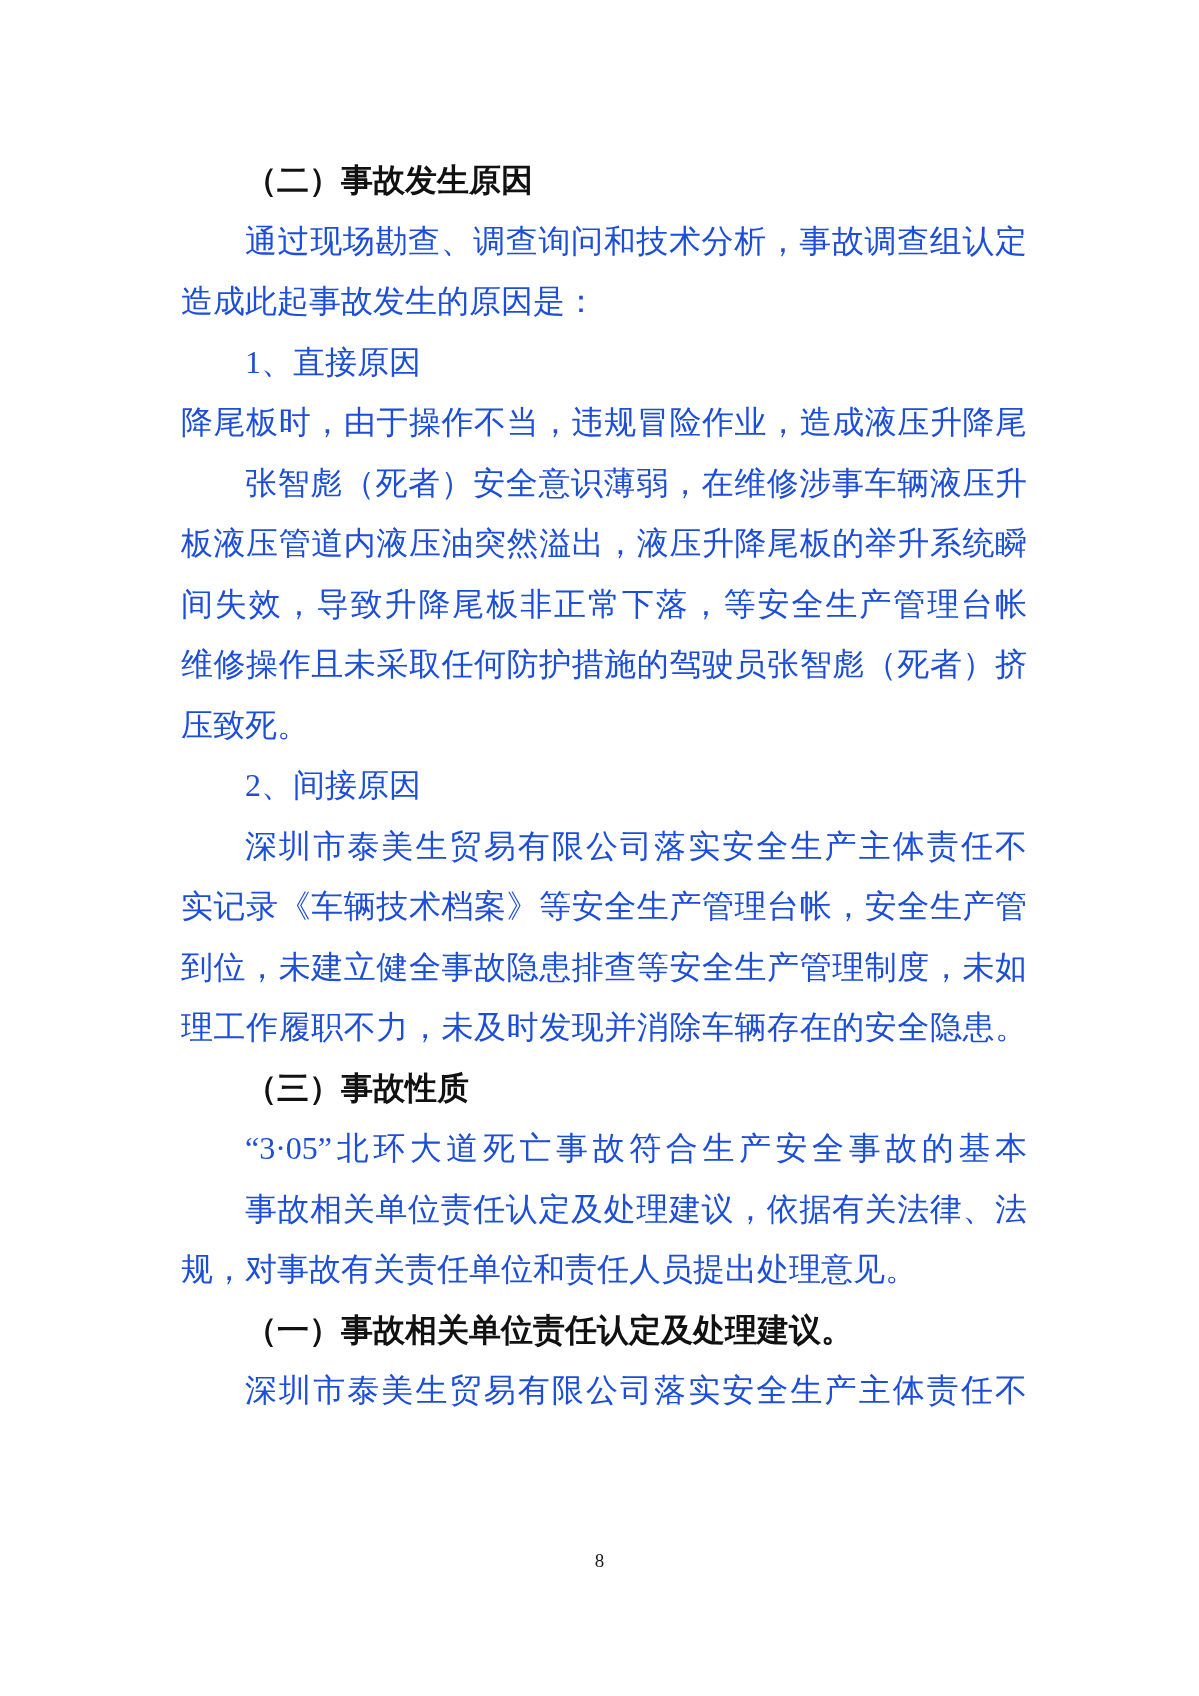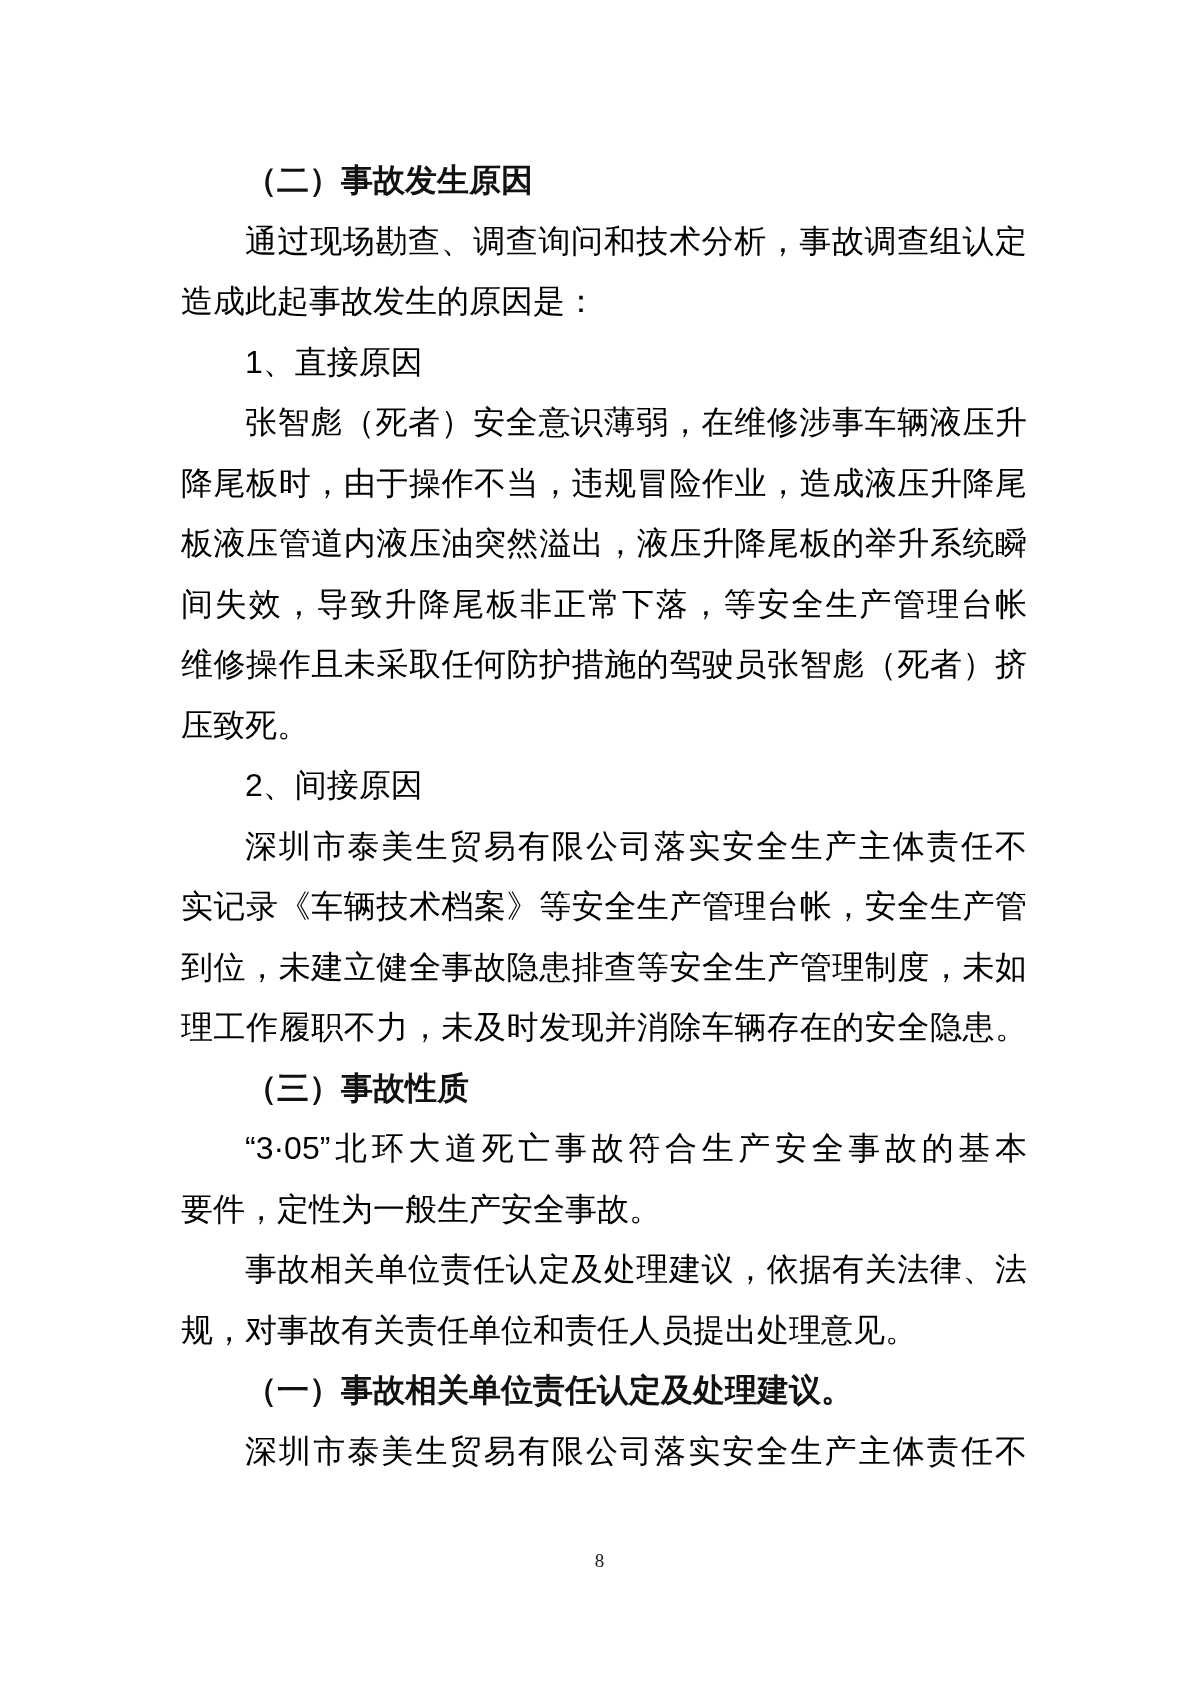--- a/index.html
+++ b/index.html
@@ -15,25 +15,25 @@
     color: #1a1a1a;
     overflow: hidden;
   }
   .doc-body {
     position: absolute;
     left: 181px;
     top: 150px;
     width: 846px;
   }
   .line {
-    font-family: Liberation Sans, sans-serif;
+    font-family: Liberation Serif, serif;
     font-size: 32px;
     height: 60.5px;
     line-height: 60.5px;
-    color: #000000;
+    color: #1d4ed8;
     text-align: left;
   }
   .line.heading {
     font-family: "Liberation Sans", "DejaVu Sans", sans-serif;
     font-weight: bold;
     color: #111111;
   }
   .line.indent {
     text-indent: 2em;
   }
@@ -55,33 +55,32 @@
 </style>
 </head>
 <body>
 
 <div class="page">
   <div class="doc-body">
       <div class="line heading indent">（二）事故发生原因</div>
       <div class="line indent fill">通过现场勘查、调查询问和技术分析，事故调查组认定</div>
       <div class="line">造成此起事故发生的原因是：</div>
       <div class="line indent">1、直接原因</div>
+      <div class="line fill">降尾板时，由于操作不当，违规冒险作业，造成液压升降尾</div>
       <div class="line indent fill">张智彪（死者）安全意识薄弱，在维修涉事车辆液压升</div>
-      <div class="line fill">降尾板时，由于操作不当，违规冒险作业，造成液压升降尾</div>
       <div class="line fill">板液压管道内液压油突然溢出，液压升降尾板的举升系统瞬</div>
       <div class="line fill">间失效，导致升降尾板非正常下落，等安全生产管理台帐</div>
       <div class="line fill">维修操作且未采取任何防护措施的驾驶员张智彪（死者）挤</div>
       <div class="line">压致死。</div>
       <div class="line indent">2、间接原因</div>
       <div class="line indent fill">深圳市泰美生贸易有限公司落实安全生产主体责任不</div>
       <div class="line fill">实记录《车辆技术档案》等安全生产管理台帐，安全生产管</div>
       <div class="line fill">到位，未建立健全事故隐患排查等安全生产管理制度，未如</div>
       <div class="line fill">理工作履职不力，未及时发现并消除车辆存在的安全隐患。</div>
       <div class="line heading indent">（三）事故性质</div>
       <div class="line indent fill">“3·05”北环大道死亡事故符合生产安全事故的基本</div>
-      <div class="line">要件，定性为一般生产安全事故。</div>
       <div class="line indent fill">事故相关单位责任认定及处理建议，依据有关法律、法</div>
       <div class="line">规，对事故有关责任单位和责任人员提出处理意见。</div>
       <div class="line heading indent">（一）事故相关单位责任认定及处理建议。</div>
       <div class="line indent fill">深圳市泰美生贸易有限公司落实安全生产主体责任不</div>
     </div>
   <div class="page-number">8</div>
 </div>
 
 </body></html>

